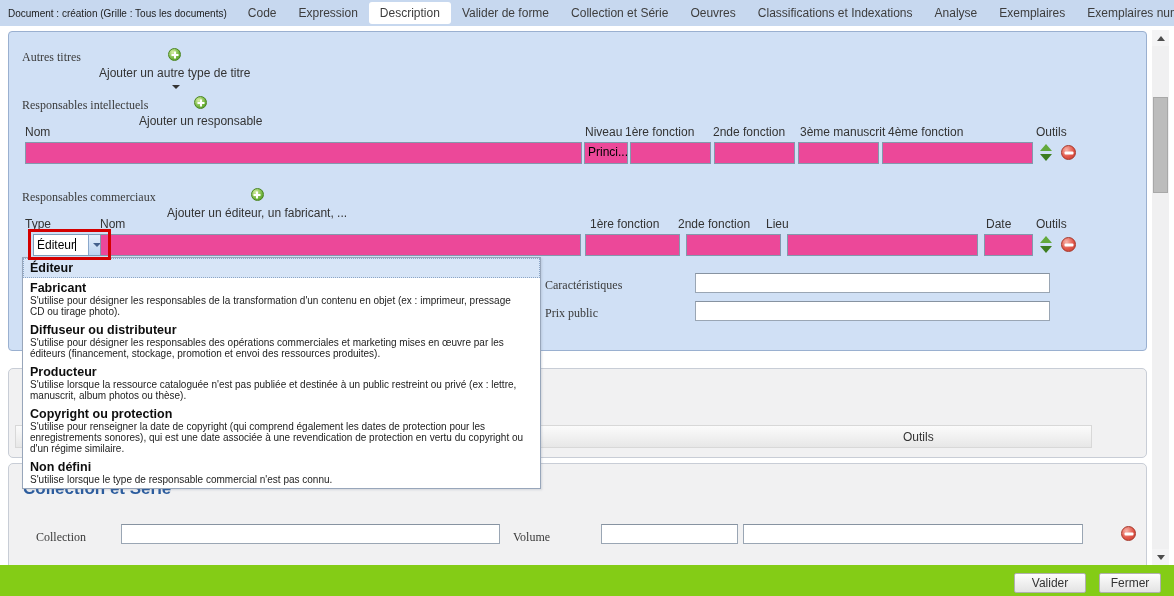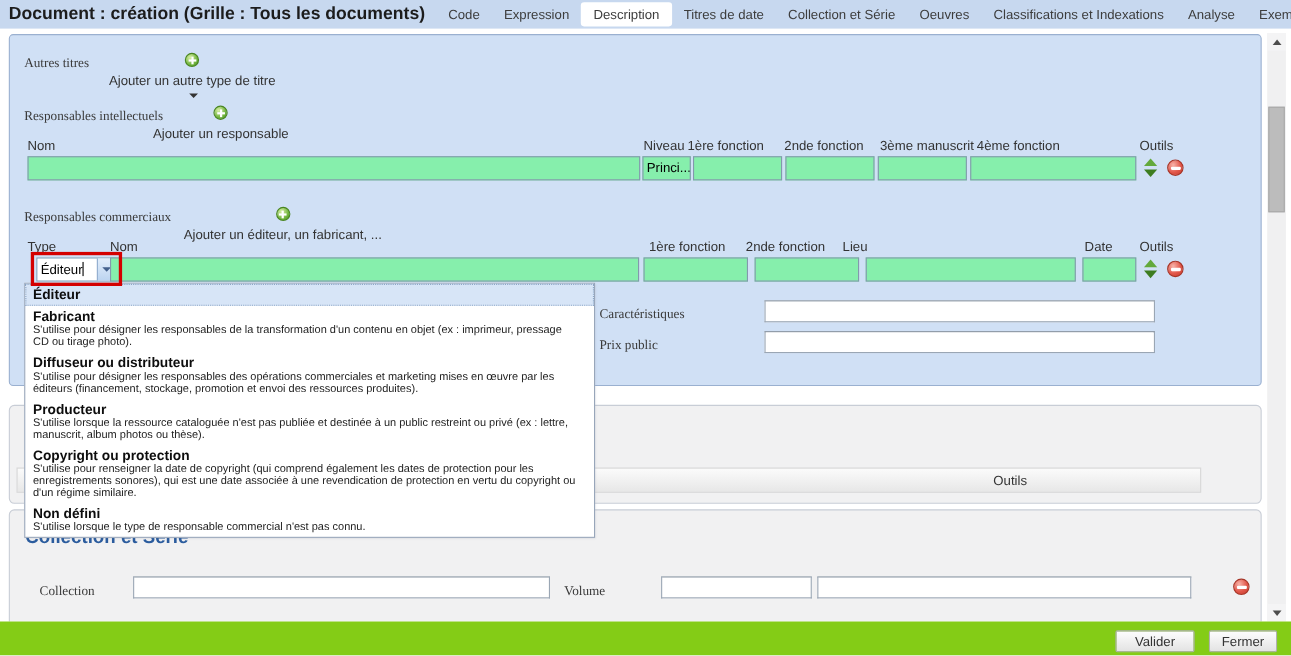--- a/index.html
+++ b/index.html
@@ -2,40 +2,40 @@
 <html><head>
 <meta charset="utf-8">
 <style>
   * { margin:0; padding:0; box-sizing:border-box; }
   html,body { width:1174px; height:596px; background:#fff; font-family:"Liberation Sans","DejaVu Sans",sans-serif; }
   .screen { position:relative; width:1174px; height:596px; overflow:hidden; background:#fff; }
 
   
   .tabbar { position:absolute; left:0; top:0; width:1174px; height:26px; background:#c7d8ef;
             display:flex; align-items:center; white-space:nowrap; overflow:hidden; padding-left:8px; }
-  .tabbar .win-title { font-size:16px; font-weight:bold; color:#1c1c1c; margin-right:10px; }
+  .tabbar .win-title { font-size:10px; font-weight:normal; color:#1c1c1c; margin-right:10px; }
   .tab { font-size:12px; color:#3d3d3d; padding:5px 11px; cursor:default; flex:0 0 auto; }
   .tab.active { background:#fff; border-radius:3px; padding:4px 11px; }
 
   
   .clip { position:absolute; left:0; top:0; width:1174px; height:565px; overflow:hidden; }
 
   
   .panel-blue { position:absolute; left:8px; top:31px; width:1139px; height:320px;
                 background:#d0e0f5; border:1px solid #9ab0d0; border-radius:4px; }
   .panel-gray1 { position:absolute; left:8px; top:368px; width:1139px; height:90px;
                  background:#f1f1f2; border:1px solid #c8cdd6; border-radius:5px; }
   .panel-gray2 { position:absolute; left:8px; top:463px; width:1139px; height:120px;
                  background:#f1f1f2; border:1px solid #c8cdd6; border-radius:5px;padding-left:41px; }
 
   .lbl { position:absolute; font-size:12px; color:#3a3a3a;font-family:Liberation Serif, serif; }
   .hdr { position:absolute; font-size:12px; color:#333; }
   .addlink { position:absolute; font-size:12px; color:#333; cursor:pointer; display:flex; align-items:center; gap:5px;flex-direction:column; }
 
-  .tfield { position:absolute; height:22px; background:#86efac; border:1px solid #8398ad; font-size:12px; padding:2px 3px; color:#000; }
+  .tfield { position:absolute; height:22px; background:#ec4899; border:1px solid #8398ad; font-size:12px; padding:2px 3px; color:#000; }
   .tfield2 { position:absolute; height:20px; background:#fff; border:1px solid #9aa6b4; border-top-color:#8793a1; font-size:12px; padding:2px 3px; }
 
   
   .icon-plus { display:inline-block; width:13px; height:13px; border-radius:50%;
                background:radial-gradient(circle at 35% 30%, #d9f0a8, #6fb33c 62%, #4a8f24);
                border:1px solid #498520; position:relative; flex:0 0 auto; }
   .icon-plus::before, .icon-plus::after { content:""; position:absolute; background:#fff; left:50%; top:50%; }
   .icon-plus::before { width:7px; height:2px; transform:translate(-50%,-50%); }
   .icon-plus::after { width:2px; height:7px; transform:translate(-50%,-50%); }
   .caret-down { display:inline-block; width:0; height:0; border-left:4px solid transparent; border-right:4px solid transparent; border-top:4px solid #333; margin-left:2px; }
@@ -95,21 +95,21 @@
 <body>
 
 <div class="screen">
   <div class="clip">
 
     <div class="tabbar">
       <span class="win-title">Document : création (Grille : Tous les documents)</span>
       <span class="tab">Code</span>
       <span class="tab">Expression</span>
       <span class="tab active">Description</span>
-      <span class="tab">Titres de date</span>
+      <span class="tab">Valider de forme</span>
       <span class="tab">Collection et Série</span>
       <span class="tab">Oeuvres</span>
       <span class="tab">Classifications et Indexations</span>
       <span class="tab">Analyse</span>
       <span class="tab">Exemplaires</span>
       <span class="tab">Exemplaires numériques</span>
 
     </div>
 
     <div class="panel-blue">

